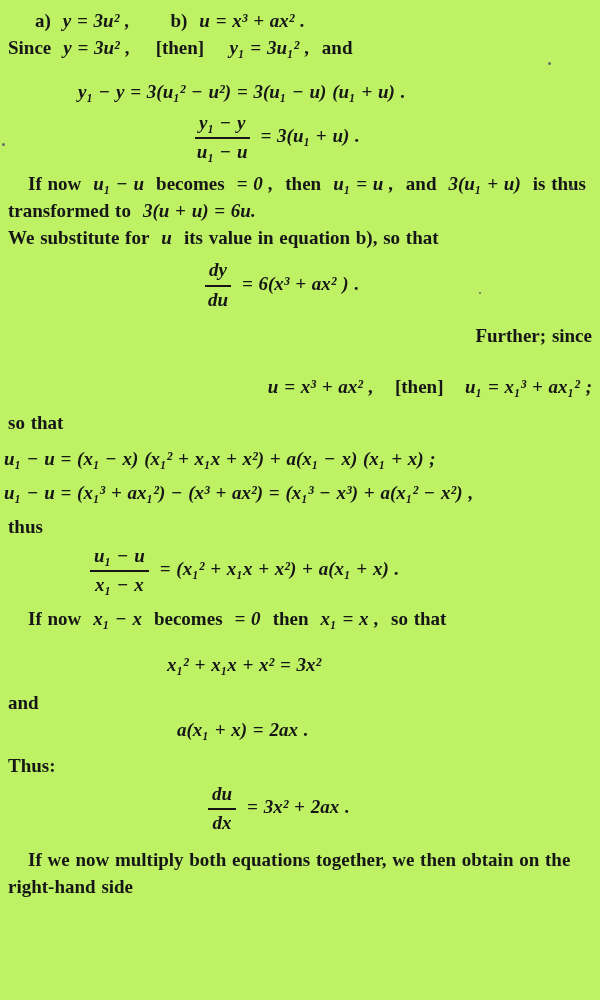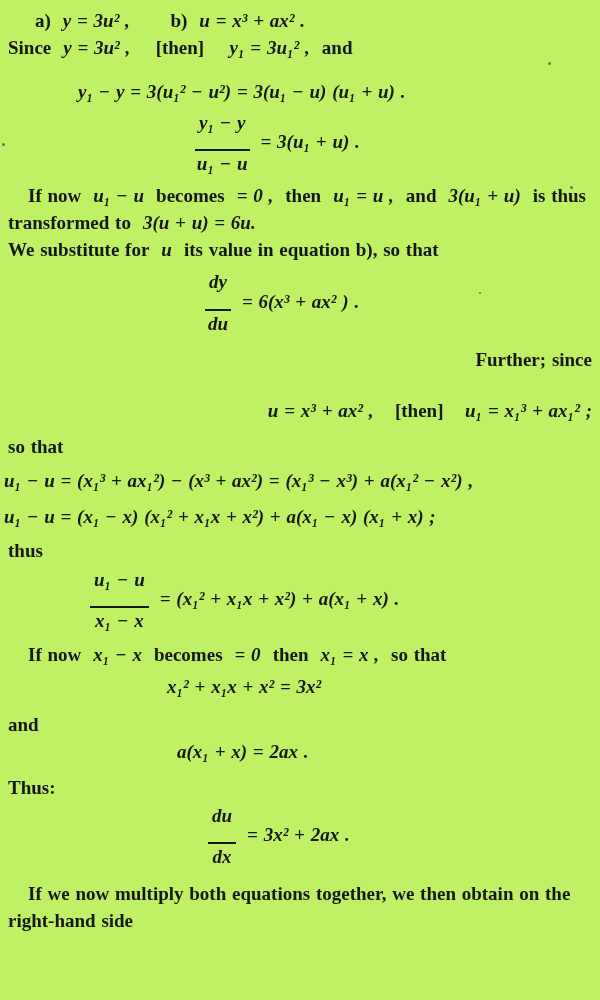--- a/index.html
+++ b/index.html
@@ -22,40 +22,40 @@
   .seg { margin-right:0.33em; }
   .seg:last-child { margin-right:0; }
   .m  { font-style:italic; }
   .rm { font-style:normal; }
 
   
   .disp { display:flex; align-items:center; }
   .eqline { white-space:nowrap; }
   .frac { display:inline-flex; flex-direction:column; text-align:center;
           font-style:italic; line-height:1.12; vertical-align:middle; }
-  .frac .num { display:block; border-bottom:2px solid currentColor; padding:1px 4px 16px; }
+  .frac .num { display:block; border-bottom:2px solid currentColor; padding:1px 4px 4px; }
   .frac .den { display:block; padding-top:2px; }
   .rhs { margin-left:11px; }
 
   
   .l1  { margin-left:27px; }
   .e1  { margin-top:17px; margin-left:70px; }
   .pth { margin-top:11px; }
   .e2  { margin-top:5px;  margin-left:187px; }
   .p2  { margin-top:9px;  text-indent:20px; }
   .e3  { margin-top:6px;  margin-left:197px; }
   .p4  { margin-top:13px;text-align:right; }
   .e4  { margin-top:24px;  margin-left:70px;justify-content:flex-end; }
   .p5  { margin-top:9px; }
   .e5a { margin-top:7px;  margin-left:-4px; }
   .e5b { margin-top:9px;  margin-left:-4px; }
   .p6  { margin-top:7px; }
   .e6  { margin-top:3px;  margin-left:82px; }
   .p7  { margin-top:11px; text-indent:20px; }
-  .e7  { margin-top:5px;  margin-left:159px; }
+  .e7  { margin-top:19px;  margin-left:159px; }
   .p8  { margin-top:11px; }
   .e8  { margin-top:0;  margin-left:169px; }
   .p9  { margin-top:9px; }
   .e9  { margin-top:2px;  margin-left:200px; }
   .p10 { margin-top:13px; text-indent:20px; }
 
   
   .speck { position:absolute; background:#6a6a6a; border-radius:50%; }
   .s1 { left:2px;  top:143px; width:3px; height:3px; }
   .s2 { left:548px; top:62px; width:3px; height:3px; }
@@ -129,25 +129,25 @@
   <div class="disp e4">
     <span class="seg m eqline">u = x³ + ax² ,</span>
     <span class="seg rm" style="margin-left:0.8em">[then]</span>
     <span class="seg m eqline" style="margin-left:0.8em">u₁ = x₁³ + ax₁² ;</span>
   </div>
 
   <p class="p5">
     <span class="rm">so that</span>
   </p>
 
+  <div class="disp e5b">
+    <span class="m eqline">u₁ − u = (x₁ − x) (x₁² + x₁x + x²) + a(x₁ − x) (x₁ + x) ;</span>
+  </div>
   <div class="disp e5a">
     <span class="m eqline">u₁ − u = (x₁³ + ax₁²) − (x³ + ax²) = (x₁³ − x³) + a(x₁² − x²) ,</span>
-  </div>
-  <div class="disp e5b">
-    <span class="m eqline">u₁ − u = (x₁ − x) (x₁² + x₁x + x²) + a(x₁ − x) (x₁ + x) ;</span>
   </div>
 
   <p class="p6">
     <span class="rm">thus</span>
   </p>
 
   <div class="disp e6">
     <span class="frac">
       <span class="num">u₁ − u</span>
       <span class="den">x₁ − x</span>

